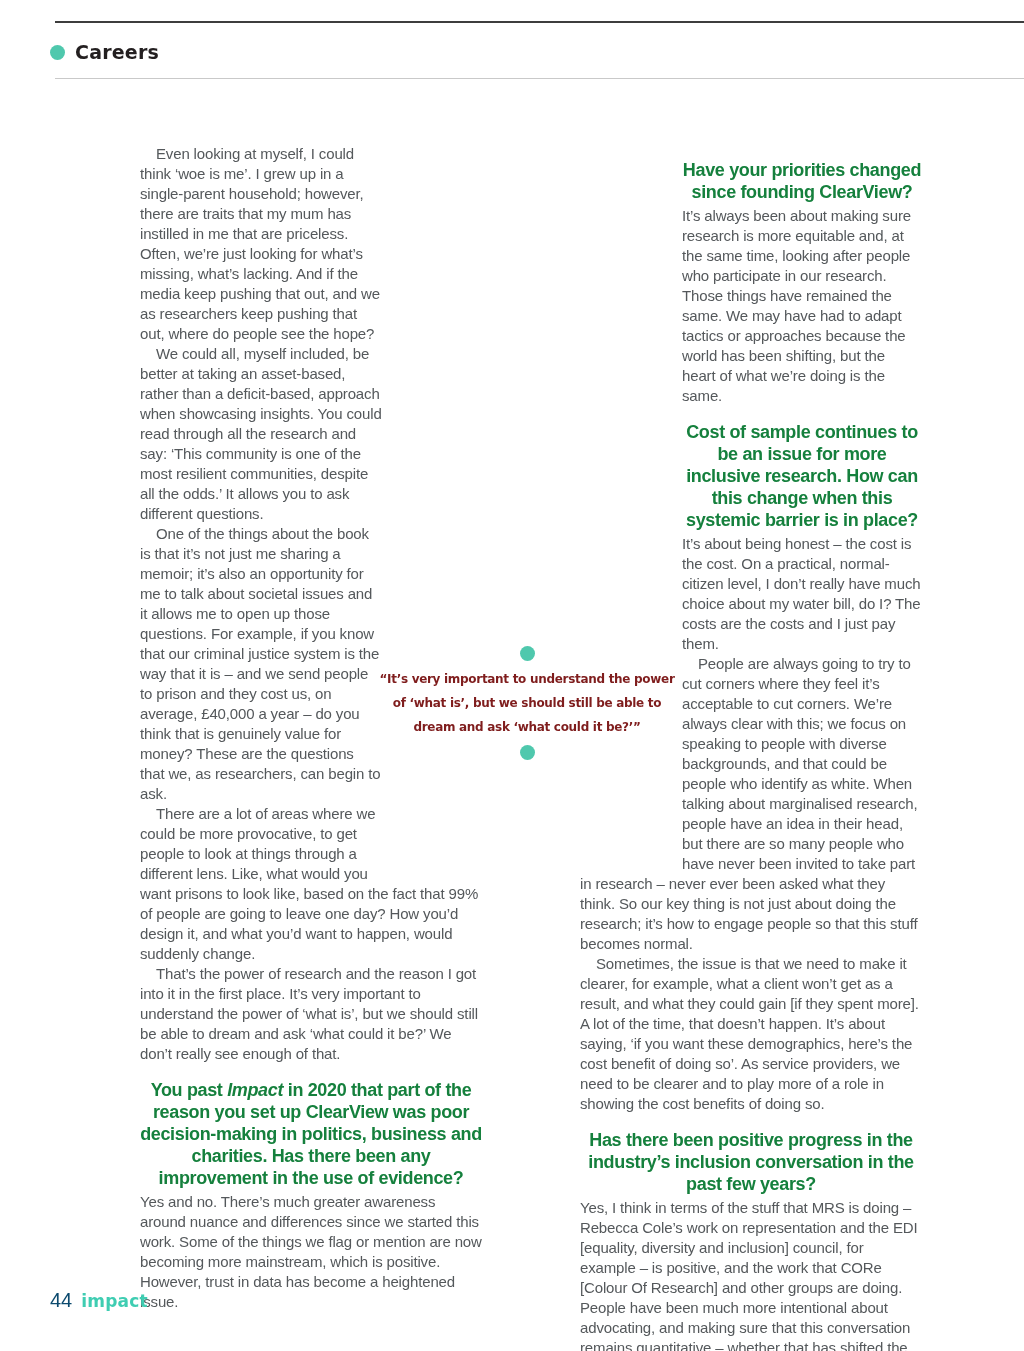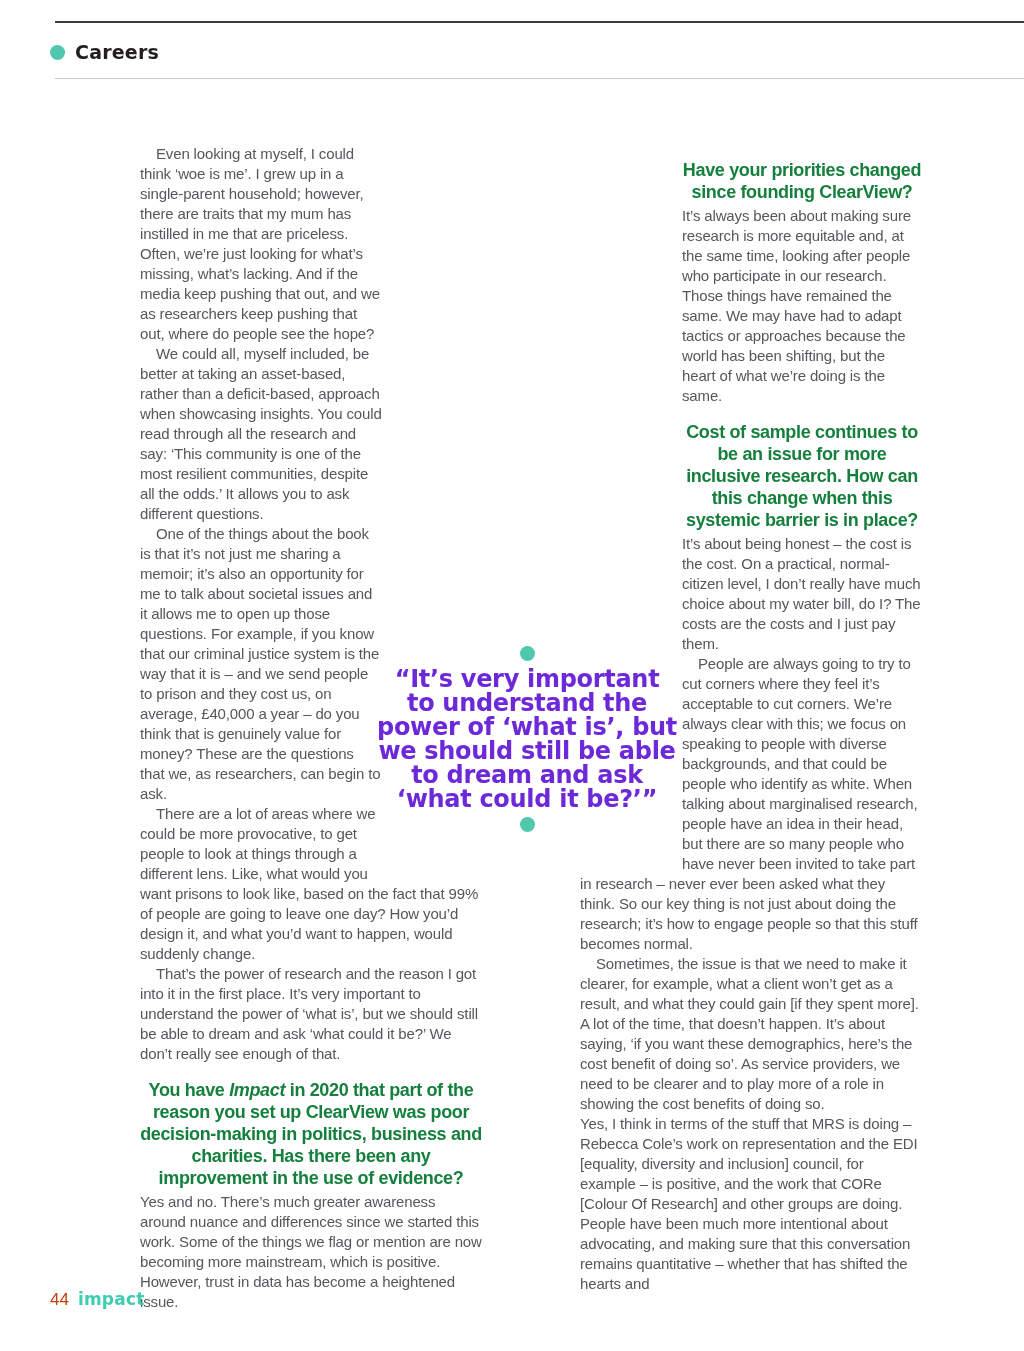--- a/index.html
+++ b/index.html
@@ -94,36 +94,36 @@
     text-align: center;
   }
   .pq-dot {
     width: 15px; height: 15px;
     border-radius: 50%;
     background: #4fc8ad;
   }
   .pq-text {
     font-family: "DejaVu Sans", sans-serif;
     font-weight: 700;
-    font-size: 24px;
+    font-size: 12px;
     line-height: 24px;
     letter-spacing: -0.3px;
-    color: #6d28d9;
+    color: #7f1d1d;
   }
   .footer {
     position: absolute;
     left: 50px;
     top: 1289px;
     display: flex;
     align-items: baseline;
     gap: 9px;
   }
   .page-number {
-    font-size: 17px;
-    color: #c2410c;
+    font-size: 20px;
+    color: #0c4a6e;
   }
   .magazine-logo {
     font-family: "DejaVu Sans", sans-serif;
     font-weight: 800;
     font-size: 17px;
     letter-spacing: 0.2px;
     color: #3fcdb2;
   }
 </style>
 </head>
@@ -142,33 +142,34 @@
 
   <div class="columns">
 
     <div class="col">
       <div class="pq-spacer-left"></div>
       <p class="indent">Even looking at myself, I could think ‘woe is me’. I grew up in a single-parent household; however, there are traits that my mum has instilled in me that are priceless. Often, we’re just looking for what’s missing, what’s lacking. And if the media keep pushing that out, and we as researchers keep pushing that out, where do people see the hope?</p>
       <p class="indent">We could all, myself included, be better at taking an asset-based, rather than a deficit-based, approach when showcasing insights. You could read through all the research and say: ‘This community is one of the most resilient communities, despite all the odds.’ It allows you to ask different questions.</p>
       <p class="indent">One of the things about the book is that it’s not just me sharing a memoir; it’s also an opportunity for me to talk about societal issues and it allows me to open up those questions. For example, if you know that our criminal justice system is the way that it is – and we send people to prison and they cost us, on average, £40,000 a year – do you think that is genuinely value for money? These are the questions that we, as researchers, can begin to ask.</p>
       <p class="indent">There are a lot of areas where we could be more provocative, to get people to look at things through a different lens. Like, what would you want prisons to look like, based on the fact that 99% of people are going to leave one day? How you’d design it, and what you’d want to happen, would suddenly change.</p>
       <p class="indent">That’s the power of research and the reason I got into it in the first place. It’s very important to understand the power of ‘what is’, but we should still be able to dream and ask ‘what could it be?’ We don’t really see enough of that.</p>
-      <h3 class="question"><span>You have </span><em>Impact</em><span> in 2020 that part of the reason you set up ClearView was poor decision-making in politics, business and charities. Has there been any improvement in the use of evidence?</span></h3>
+      <h3 class="question"><span>You past </span><em>Impact</em><span> in 2020 that part of the reason you set up ClearView was poor decision-making in politics, business and charities. Has there been any improvement in the use of evidence?</span></h3>
       <p>Yes and no. There’s much greater awareness around nuance and differences since we started this work. Some of the things we flag or mention are now becoming more mainstream, which is positive. However, trust in data has become a heightened issue.</p>
 
     </div>
 
     <div class="col">
       <div class="pq-spacer-right"></div>
       <h3 class="question">Have your priorities changed since founding ClearView?</h3>
       <p>It’s always been about making sure research is more equitable and, at the same time, looking after people who participate in our research. Those things have remained the same. We may have had to adapt tactics or approaches because the world has been shifting, but the heart of what we’re doing is the same.</p>
       <h3 class="question">Cost of sample continues to be an issue for more inclusive research. How can this change when this systemic barrier is in place?</h3>
       <p>It’s about being honest – the cost is the cost. On a practical, normal-citizen level, I don’t really have much choice about my water bill, do I? The costs are the costs and I just pay them.</p>
       <p class="indent">People are always going to try to cut corners where they feel it’s acceptable to cut corners. We’re always clear with this; we focus on speaking to people with diverse backgrounds, and that could be people who identify as white. When talking about marginalised research, people have an idea in their head, but there are so many people who have never been invited to take part in research – never ever been asked what they think. So our key thing is not just about doing the research; it’s how to engage people so that this stuff becomes normal.</p>
       <p class="indent">Sometimes, the issue is that we need to make it clearer, for example, what a client won’t get as a result, and what they could gain [if they spent more]. A lot of the time, that doesn’t happen. It’s about saying, ‘if you want these demographics, here’s the cost benefit of doing so’. As service providers, we need to be clearer and to play more of a role in showing the cost benefits of doing so.</p>
+      <h3 class="question">Has there been positive progress in the industry’s inclusion conversation in the past few years?</h3>
       <p>Yes, I think in terms of the stuff that MRS is doing – Rebecca Cole’s work on representation and the EDI [equality, diversity and inclusion] council, for example – is positive, and the work that CORe [Colour Of Research] and other groups are doing. People have been much more intentional about advocating, and making sure that this conversation remains quantitative – whether that has shifted the hearts and</p>
     </div>
 
   </div>
 
   <div class="pullquote">
     <span class="pq-dot"></span>
     <div class="pq-text">“It’s very important to understand the power of ‘what is’, but we should still be able to dream and ask ‘what could it be?’”</div>
     <span class="pq-dot"></span>
   </div>

